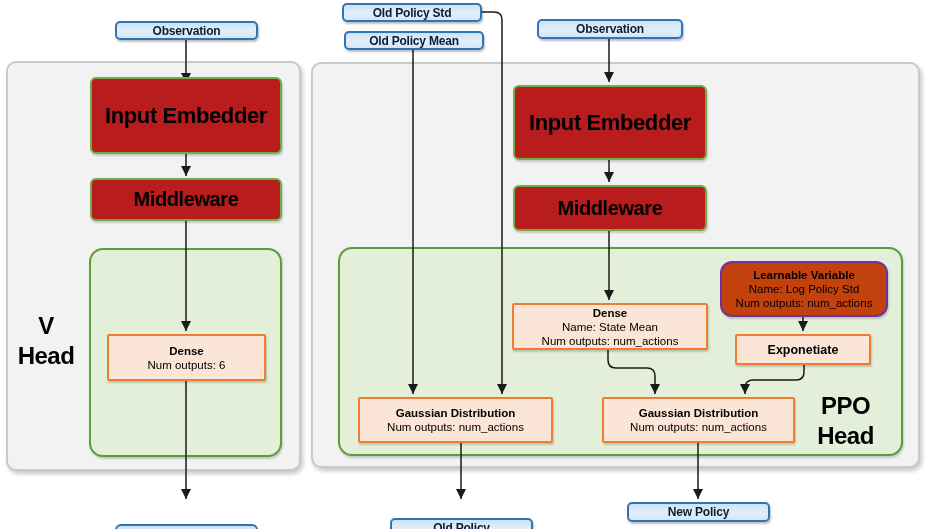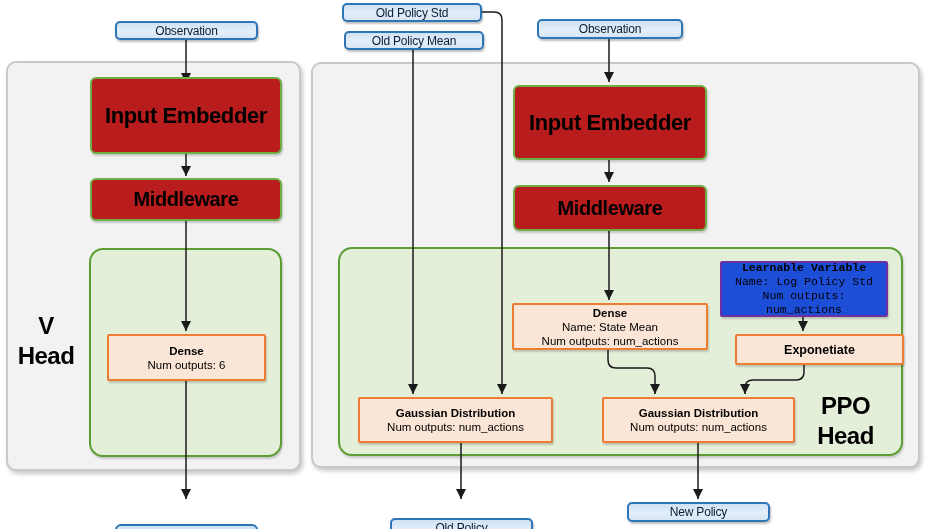--- a/index.html
+++ b/index.html
@@ -21,38 +21,37 @@
   
   #wires{position:absolute;left:0;top:0;z-index:3;pointer-events:none;}
   
   .node{
     display:flex;flex-direction:column;align-items:center;justify-content:center;
     text-align:center;z-index:4;color:#000;
   }
   .node-blue{
     background:linear-gradient(180deg,#cfe1f3 0%,#e3eefa 55%,#d6e6f6 100%);
     border:2px solid #2E75B6;border-radius:5px;
-    font-weight:normal;font-size:12px;letter-spacing:-0.2px;
+    font-weight:bold;font-size:12px;letter-spacing:-0.2px;
     box-shadow:1px 2px 2px rgba(0,0,0,0.25);color:#0b1b33;
   }
   .node-green{
     background:#b91c1c;border:2px solid #6FAD46;border-radius:6px;
     font-weight:bold;font-size:20px;letter-spacing:-0.4px;
     box-shadow:1px 2px 2px rgba(0,0,0,0.18);
   }
   .node-orange{
     background:#FBE5D6;border:2.5px solid #ED7D31;border-radius:2px;
     font-size:11.5px;line-height:14px;
     box-shadow:1px 2px 2px rgba(0,0,0,0.18);
   }
   .node-purple{
-    background:#1d4ed8;border:2.5px solid #7030A0;border-radius:2px;
+    background:#c2410c;border:2.5px solid #7030A0;border-radius:12px;
     font-size:11.5px;line-height:14px;
     box-shadow:1px 2px 2px rgba(0,0,0,0.18);
-    font-family:Liberation Mono, monospace;
   }
   .node-title{font-weight:bold;font-size:11.5px;}
   .head-label{
     z-index:4;text-align:center;font-weight:bold;font-size:24px;line-height:30px;
     color:#000;letter-spacing:-0.5px;
   }
 </style>
 </head>
 <body>
 
@@ -139,21 +138,21 @@
     <span>Name: State Mean</span>
     <span>Num outputs: num_actions</span>
   </div>
 
   <div class="abs node node-purple" style="left:720px;top:261px;width:168px;height:56px;">
     <span class="node-title">Learnable Variable</span>
     <span>Name: Log Policy Std</span>
     <span>Num outputs: num_actions</span>
   </div>
 
-  <div class="abs node node-orange" style="left:735px;top:334px;width:169px;height:31px;">
+  <div class="abs node node-orange" style="left:735px;top:334px;width:136px;height:31px;">
     <span class="node-title" style="font-size:12.5px;">Exponetiate</span>
   </div>
 
   <div class="abs node node-orange" style="left:358px;top:397px;width:195px;height:46px;">
     <span class="node-title">Gaussian Distribution</span>
     <span>Num outputs: num_actions</span>
   </div>
 
   <div class="abs node node-orange" style="left:602px;top:397px;width:193px;height:46px;">
     <span class="node-title">Gaussian Distribution</span>

